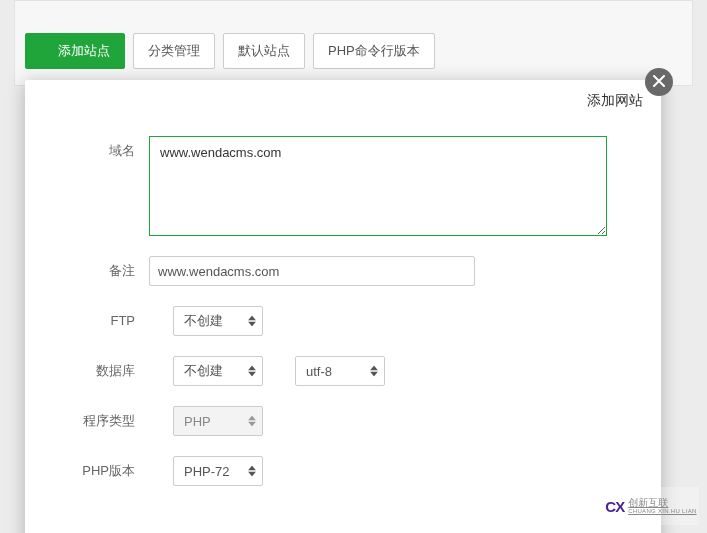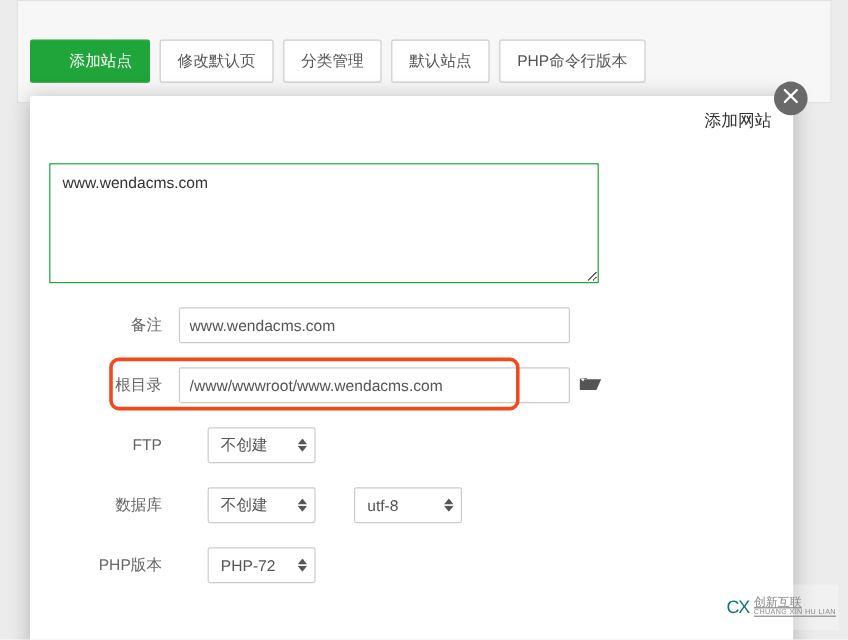--- a/index.html
+++ b/index.html
@@ -179,74 +179,62 @@
       width: 96px;
       height: 38px;
       background: rgba(255,255,255,0.25);
       display: flex;
       align-items: center;
       justify-content: center;
       color: #888;
       font-size: 11px;
       gap: 4px;
     }
-    .watermark .cx { font-weight: 400; font-size: 15px; color: #0f766e; letter-spacing: -1px; }
+    .watermark .cx { font-weight: 700; font-size: 15px; color: #4c1d95; letter-spacing: -1px; }
     .watermark .txt { line-height: 1; font-size: 10px; text-decoration: underline; }
   </style>
 </head>
 <body>
 
 <div class="bg-panel">
   <div class="bg-top-row"></div>
   <div class="toolbar">
     <button class="btn primary">添加站点</button>
-    <button class="btn">修改默认页</button>
     <button class="btn">分类管理</button>
     <button class="btn">默认站点</button>
     <button class="btn">PHP命令行版本</button>
   </div>
 </div>
 
 <div class="modal">
   <div class="close-btn">
     <span>
       <svg width="12" height="12" viewBox="0 0 12 12">
           <path d="M1 1 L11 11 M11 1 L1 11" stroke="#fff" stroke-width="2" stroke-linecap="round"></path>
         </svg>
     </span>
   </div>
   <div class="modal-title">添加网站</div>
 
   <div class="form">
 
     <div class="form-row">
+      <div class="form-label">域名</div>
       <div class="form-control-wrap">
         <textarea class="tx-domain" style="">www.wendacms.com</textarea>
       </div>
     </div>
 
     <div class="form-row center">
       <div class="form-label">备注</div>
       <div class="form-control-wrap">
         <input class="input-text input-remark" value="www.wendacms.com" style="">
       </div>
     </div>
 
-    <div class="form-row center" style="position:relative;">
-      <div class="root-highlight"></div>
-      <div class="form-label">根目录</div>
-      <div class="form-control-wrap">
-        <input class="input-text input-root" value="/www/wwwroot/www.wendacms.com" style="">
-        <span class="folder-icon">
-          <svg width="18" height="14" viewBox="0 0 18 14">
-              <path d="M0 2 v10 h14 l4 -9 h-14 l-1 2 z M0 2 h6 l1 2 h9" fill="#555"></path>
-            </svg>
-        </span>
-      </div>
-    </div>
 
     <div class="form-row center">
       <div class="form-label">FTP</div>
       <div class="form-control-wrap">
         <div class="select-wrap">
           <span>不创建</span>
           <span class="arrows">
             <svg width="8" height="5">
                 <path d="M0 5 L4 0 L8 5 Z" fill="#555"></path>
               </svg>
@@ -279,20 +267,36 @@
                 <path d="M0 5 L4 0 L8 5 Z" fill="#555"></path>
               </svg>
             <svg width="8" height="5">
                 <path d="M0 0 L4 5 L8 0 Z" fill="#555"></path>
               </svg>
           </span>
         </div>
       </div>
     </div>
 
+    <div class="form-row center">
+      <div class="form-label">程序类型</div>
+      <div class="form-control-wrap">
+        <div class="select-wrap disabled">
+          <span>PHP</span>
+          <span class="arrows">
+            <svg width="8" height="5">
+                <path d="M0 5 L4 0 L8 5 Z" fill="#999"></path>
+              </svg>
+            <svg width="8" height="5">
+                <path d="M0 0 L4 5 L8 0 Z" fill="#999"></path>
+              </svg>
+          </span>
+        </div>
+      </div>
+    </div>
 
     <div class="form-row center">
       <div class="form-label">PHP版本</div>
       <div class="form-control-wrap">
         <div class="select-wrap">
           <span>PHP-72</span>
           <span class="arrows">
             <svg width="8" height="5">
                 <path d="M0 5 L4 0 L8 5 Z" fill="#555"></path>
               </svg>

